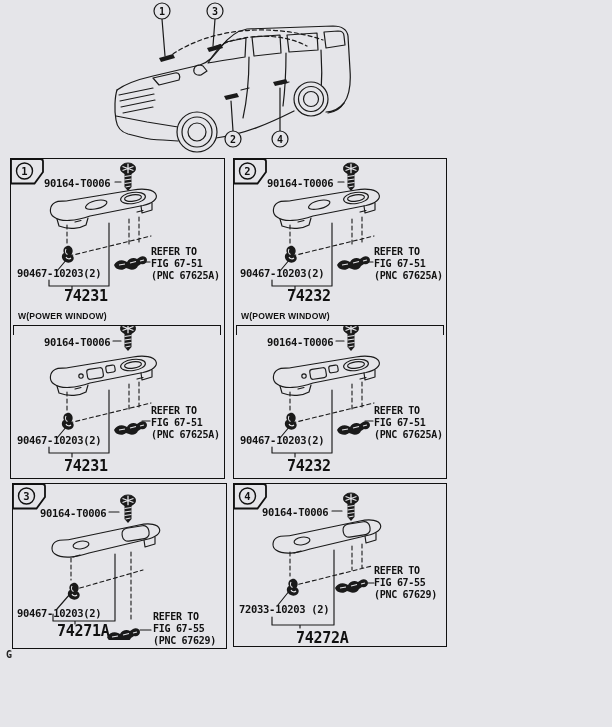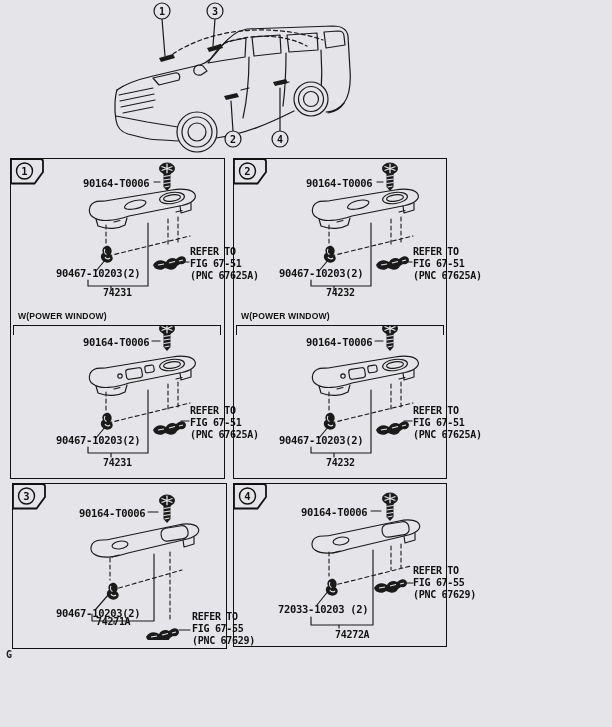--- a/index.html
+++ b/index.html
@@ -10,37 +10,37 @@
 
   
   .pbox{position:absolute;border:1.6px solid #111;}
   #box1{left:10px;top:158px;width:213px;height:319px;}
   #box2{left:233px;top:158px;width:212px;height:319px;}
   #box3{left:12px;top:483px;width:213px;height:164px;}
   #box4{left:233px;top:483px;width:212px;height:162px;}
 
   .badge{position:absolute;left:-1px;top:-1px;}
 
-  .diagram{position:absolute;width:213px;height:152px;margin-left:39px;}
+  .diagram{position:absolute;width:213px;height:152px;}
   .diagram .art{position:absolute;left:0;top:0;}
   .t{position:absolute;font:bold 10.5px "DejaVu Sans Mono",monospace;color:#111;
      white-space:nowrap;letter-spacing:-0.3px;}
   .diagram .screw-label{left:33px;top:18px;}
   .diagram .clip-label{left:6px;top:108px;}
   .diagram .refer{left:140px;top:87px;font-size:10px;line-height:12px;}
-  .diagram .pnum{left:53px;top:128px;font-size:10px;}
+  .diagram .pnum{left:53px;top:128px;font-size:15px;}
 
   .lay-pw .screw-label{top:10px;}
   .lay-pw .refer{top:79px;}
   .lay-pw .pnum{top:131px;}
 
   .lay-r3 .screw-label{left:27px;top:19px;}
   .lay-r3 .clip-label{left:4px;top:119px;}
   .lay-r3 .refer{top:123px;}
-  .lay-r3 .pnum{left:44px;top:128px;}
+  .lay-r3 .pnum{left:44px;top:134px;}
 
   .lay-r4 .screw-label{left:28px;top:20px;}
   .lay-r4 .clip-label{left:5px;top:117px;}
   .lay-r4 .refer{top:79px;}
   .lay-r4 .pnum{left:62px;top:143px;}
 
   .pw-label{position:absolute;left:7px;top:152px;font:bold 9px "Liberation Sans","DejaVu Sans",sans-serif;
     color:#111;transform:scaleX(.95);transform-origin:left center;letter-spacing:.2px;}
   .pw-bracket{position:absolute;left:2px;top:166px;width:206px;height:9px;
     border:1.4px solid #111;border-bottom:none;}

